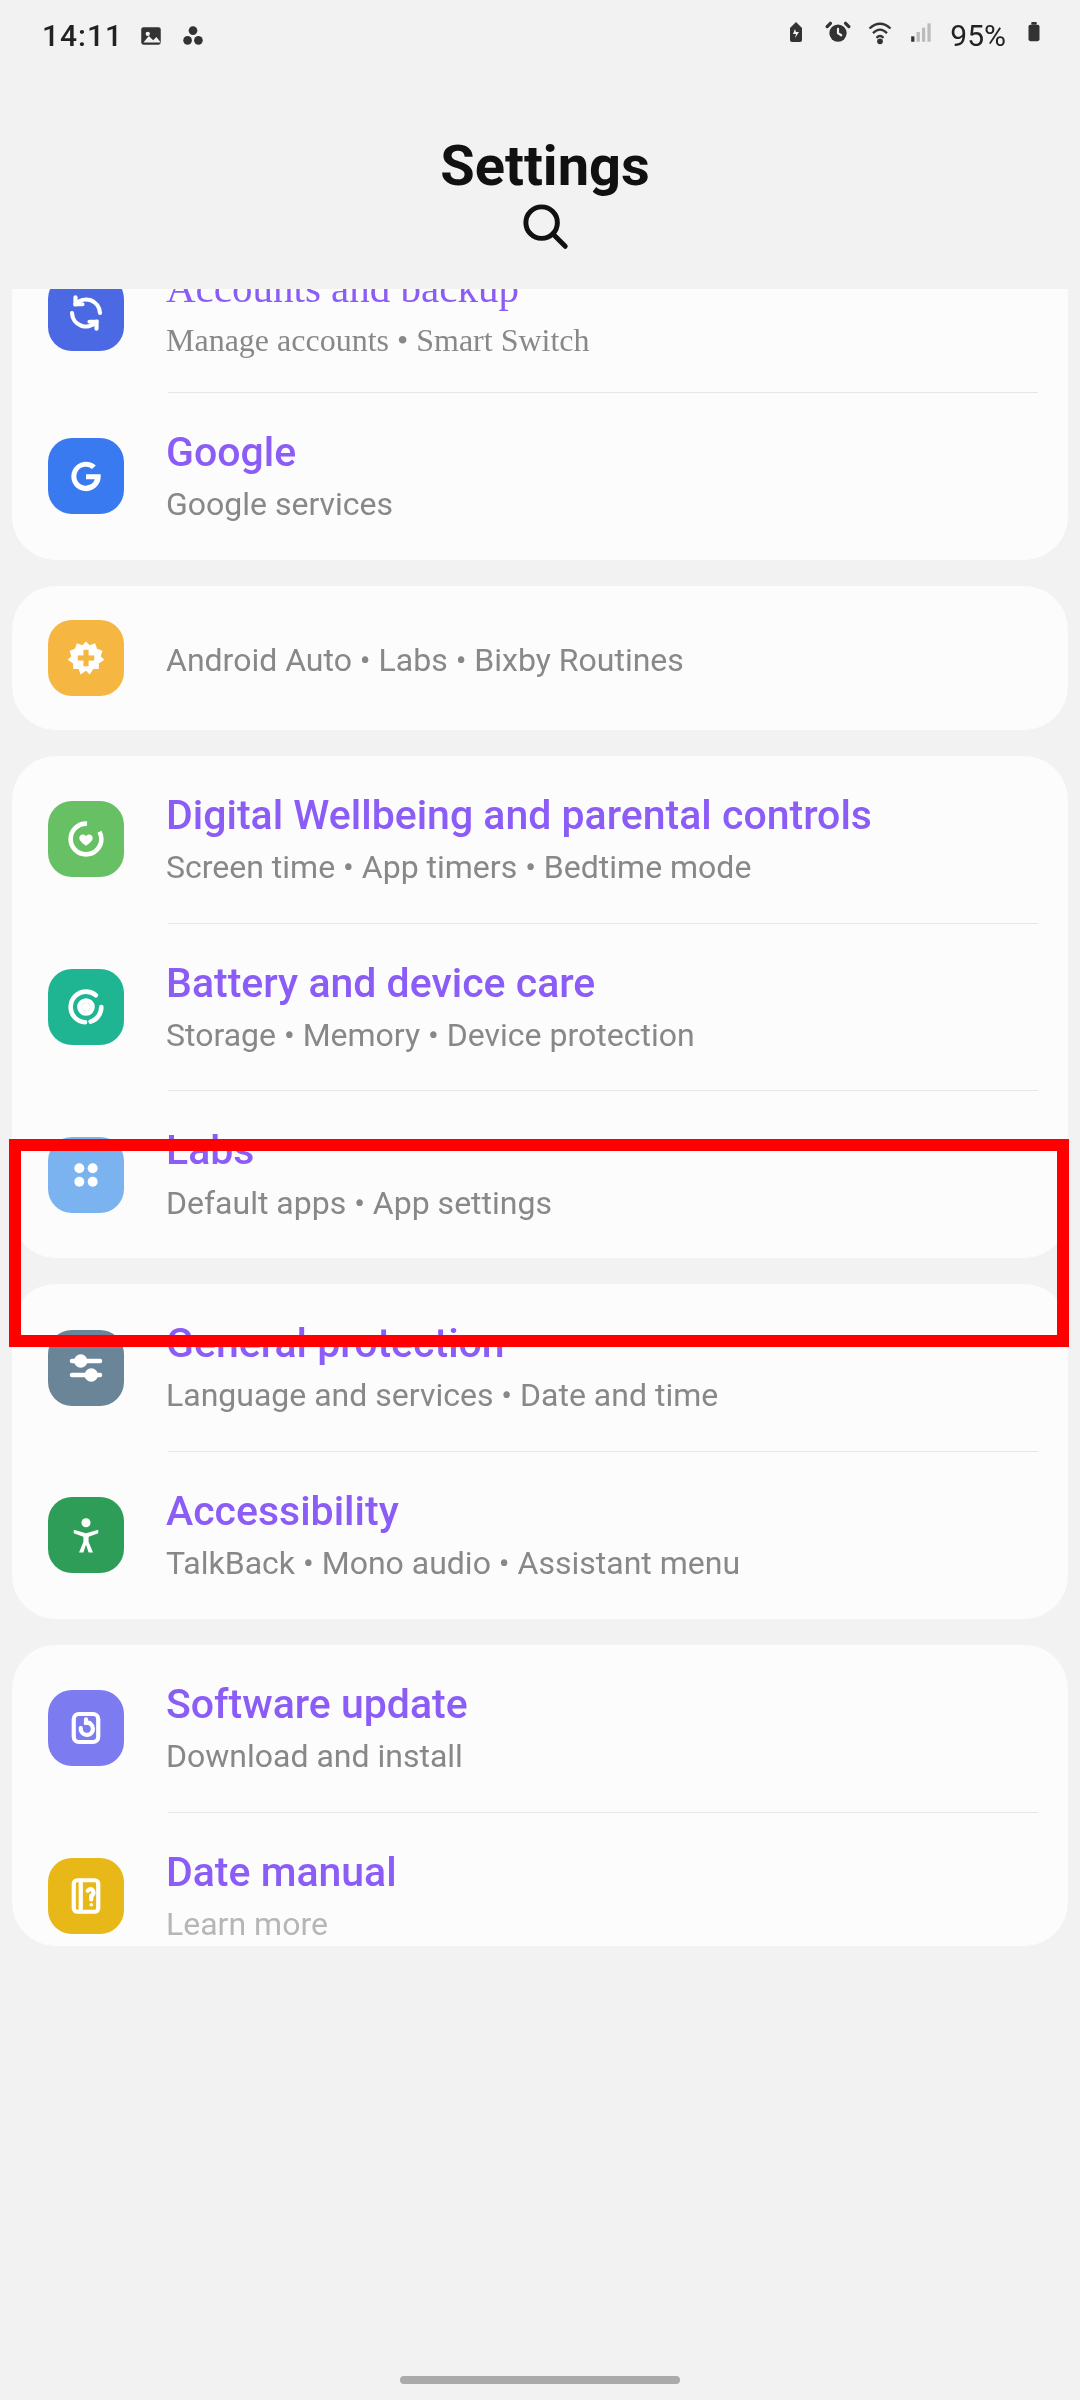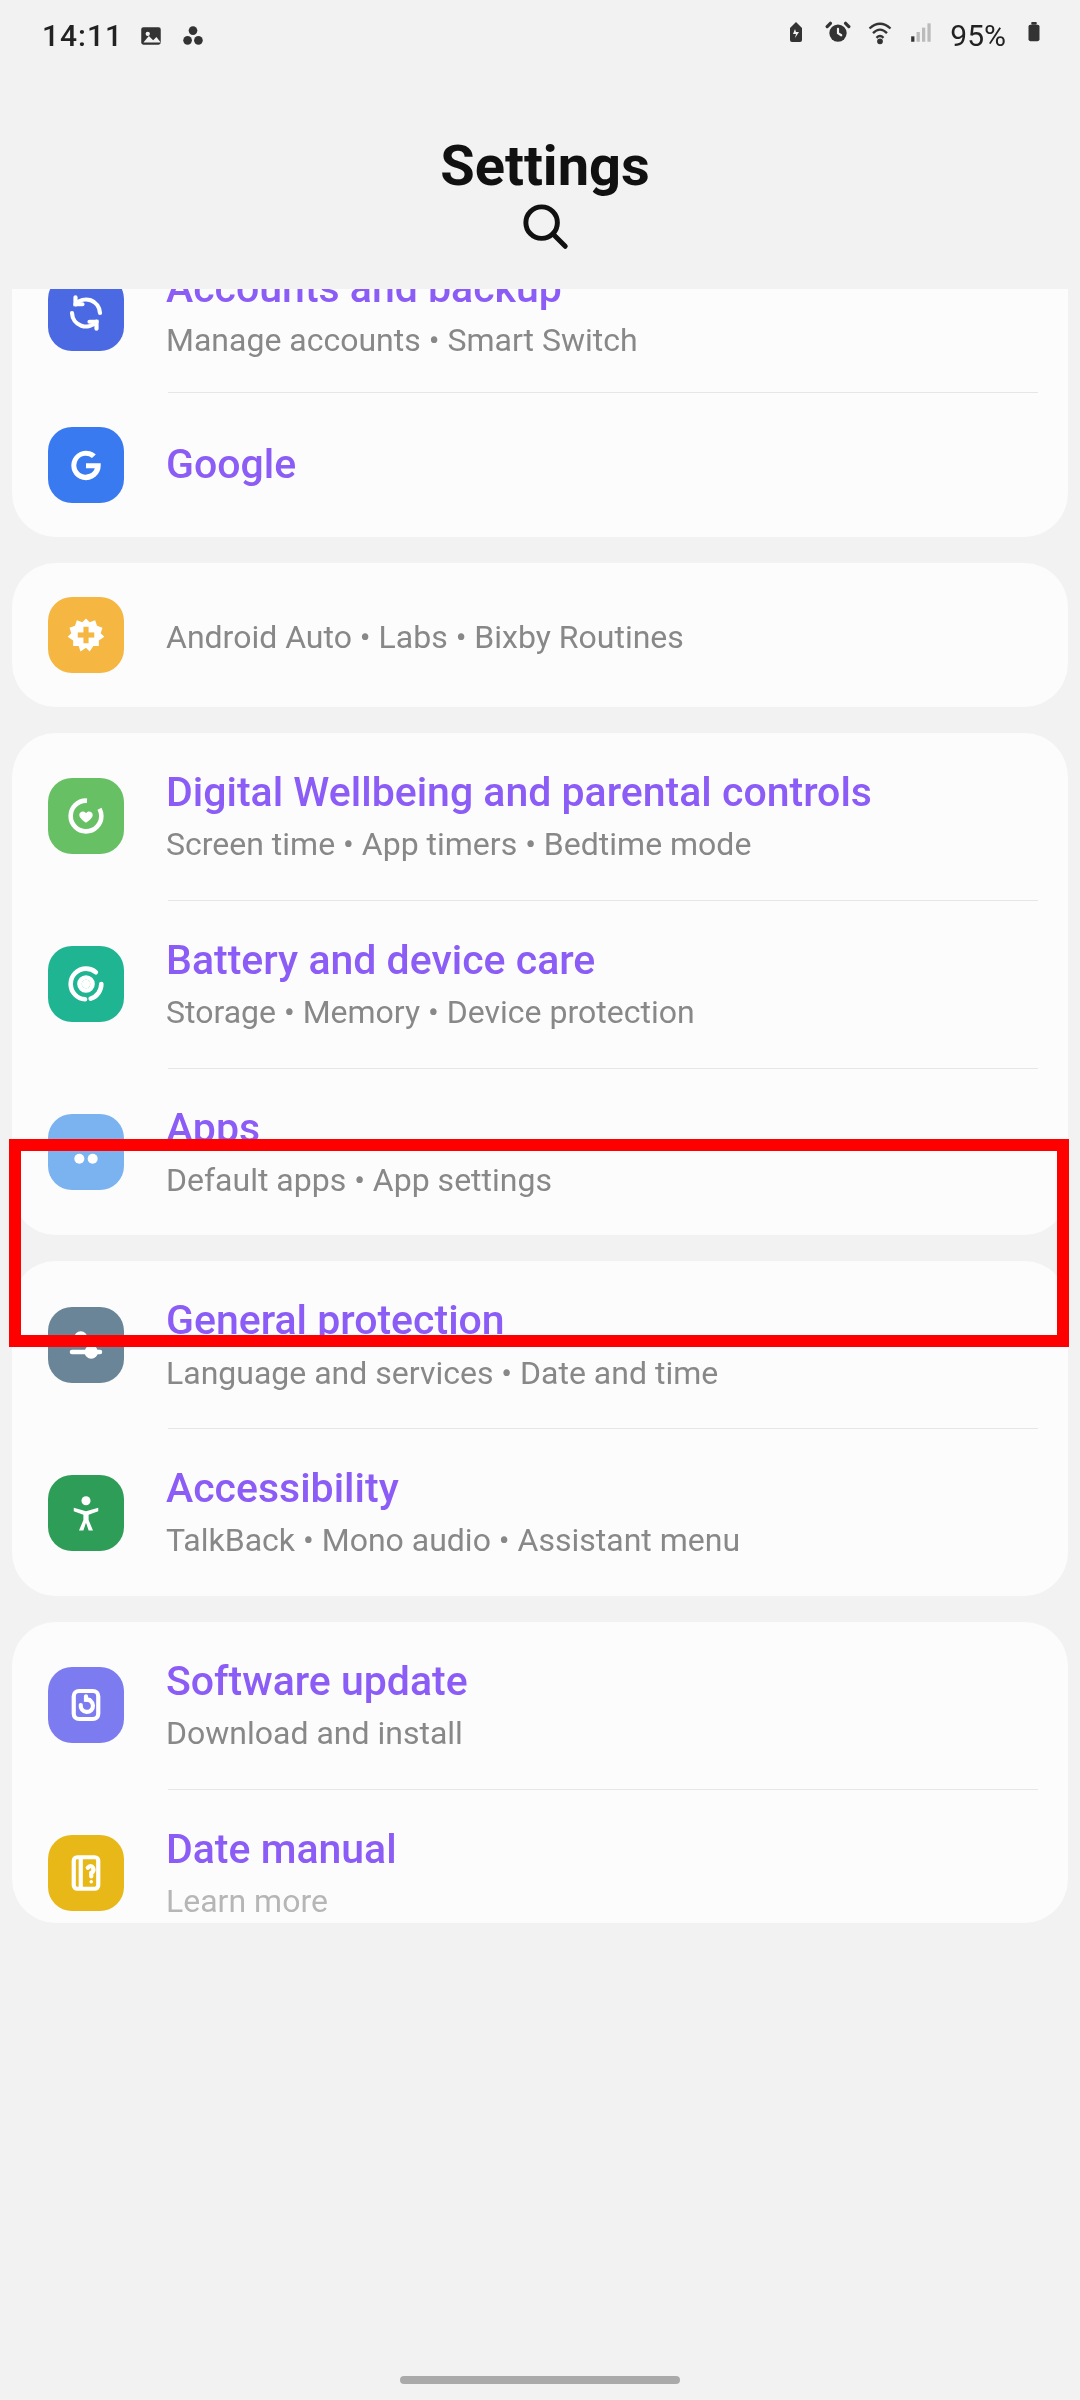--- a/index.html
+++ b/index.html
@@ -183,21 +183,21 @@
     <svg viewBox="0 0 24 24" fill="none" stroke="#111" stroke-width="2.2">
         <circle cx="10.5" cy="10.5" r="7"></circle>
         <line x1="16" y1="16" x2="21" y2="21" stroke-linecap="round"></line>
       </svg>
   </div>
 </div>
 
 <div class="content">
 
   <div class="card first">
-    <div class="item cut-top" style="padding-top:0;min-height:auto;padding-bottom:30px;">
+    <div class="item cut-top" style="padding-top:0;min-height:auto;padding-bottom:30px;font-family:Liberation Serif, serif;">
       <div class="item-icon ic-sync" style="margin-top:-24px;">
         <svg viewBox="0 0 24 24" width="42" height="42" fill="none" stroke="#fff" stroke-width="2.4" stroke-linecap="round">
             <path d="M20 12 A8 8 0 0 0 6 7"></path>
             <path d="M4 12 A8 8 0 0 0 18 17"></path>
             <path d="M6 3 L6 7 L10 7"></path>
             <path d="M18 21 L18 17 L14 17"></path>
           </svg>
       </div>
       <div class="item-text">
         <div class="item-title">Accounts and backup</div>
@@ -206,20 +206,21 @@
     </div>
     <div class="divider"></div>
     <div class="item">
       <div class="item-icon ic-google">
         <svg viewBox="0 0 24 24" width="42" height="42" fill="#fff">
             <path d="M12 11 V13.8 H17 A5.4 5.4 0 1 1 15.4 8 L17.6 6 A8.4 8.4 0 1 0 20.4 12 V11 Z"></path>
           </svg>
       </div>
       <div class="item-text">
         <div class="item-title">Google</div>
+        <div class="item-subtitle">Google services</div>
       </div>
     </div>
   </div>
 
   <div class="card">
     <div class="item">
       <div class="item-icon ic-adv">
         <svg viewBox="0 0 24 24" width="44" height="44" fill="#fff">
             <path d="M12 3 L14 5 L17 4 L18 7 L21 8 L20 11 L22 13 L19 15 L19 18 L16 18 L14 21 L12 19 L9 21 L8 18 L5 18 L5 15 L2 13 L4 11 L3 8 L6 7 L7 4 L10 5 Z"></path>
             <rect x="10.6" y="7.5" width="2.8" height="9" fill="#f5b642"></rect>
@@ -263,21 +264,21 @@
     <div class="item">
       <div class="item-icon ic-apps">
         <svg viewBox="0 0 24 24" width="40" height="40" fill="#fff">
             <circle cx="8" cy="8" r="3"></circle>
             <circle cx="16" cy="8" r="3"></circle>
             <circle cx="8" cy="16" r="3"></circle>
             <circle cx="16" cy="16" r="3"></circle>
           </svg>
       </div>
       <div class="item-text">
-        <div class="item-title">Apps</div>
+        <div class="item-title">Labs</div>
         <div class="item-subtitle">Default apps  •  App settings</div>
       </div>
     </div>
   </div>
 
   <div class="card">
     <div class="item">
       <div class="item-icon ic-gen">
         <svg viewBox="0 0 24 24" width="42" height="42" fill="none" stroke="#fff" stroke-width="2.6" stroke-linecap="round">
             <line x1="4" y1="8" x2="20" y2="8"></line>

